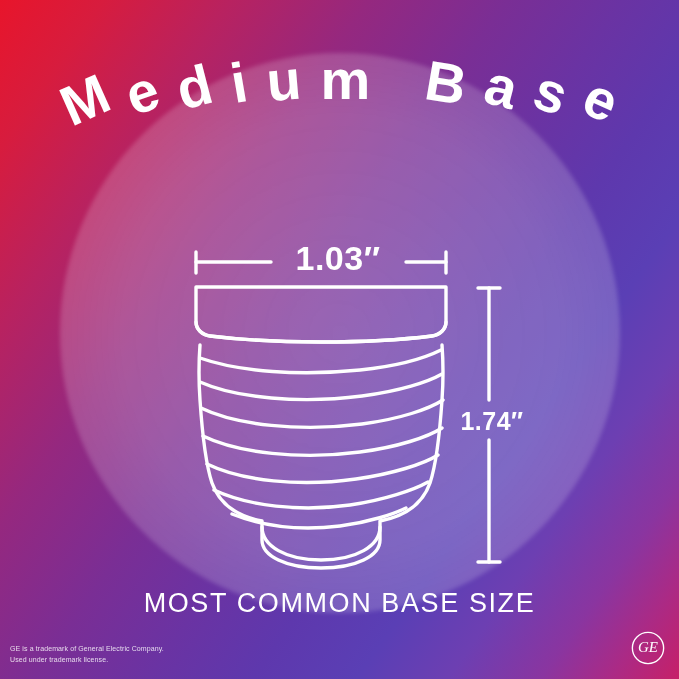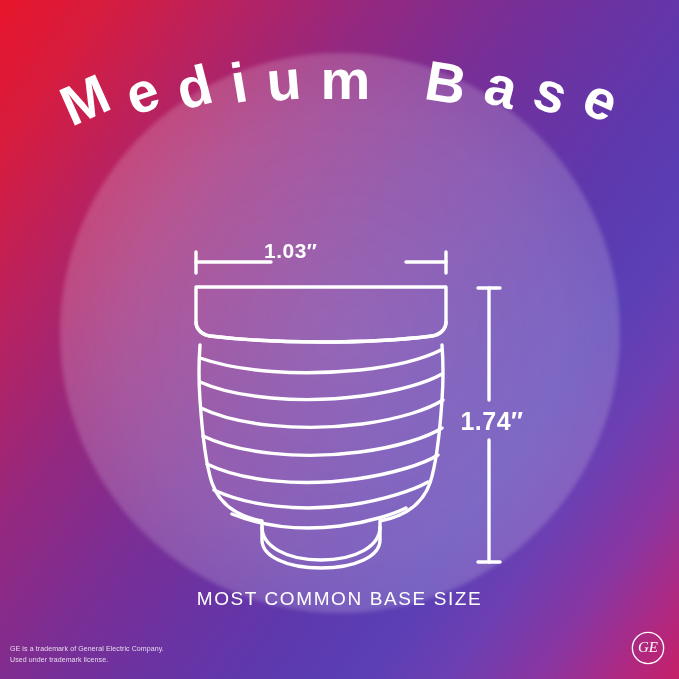--- a/index.html
+++ b/index.html
@@ -58,31 +58,31 @@
   #title .arc{display:inline-block;}
   #title .arc span{
     display:inline-block;
     transform-origin:50% 260px;
   }
   #caption{
     position:absolute;
     left:0;top:588px;width:679px;
     text-align:center;
     color:#ffffff;
-    font-size:19px;
+    font-size:27px;
     letter-spacing:1.6px;
     font-weight:normal;
   }
   #dim-w-label{
     position:absolute;
-    left:264px;top:239px;
+    left:248px;top:239px;
     width:180px;
-    text-align:left;
+    text-align:center;
     color:#ffffff;
-    font-size:21px;
+    font-size:34px;
     font-weight:bold;
     letter-spacing:0.5px;
   }
   #dim-h-label{
     position:absolute;
     left:452px;top:407px;
     width:80px;
     text-align:center;
     color:#ffffff;
     font-size:25px;

